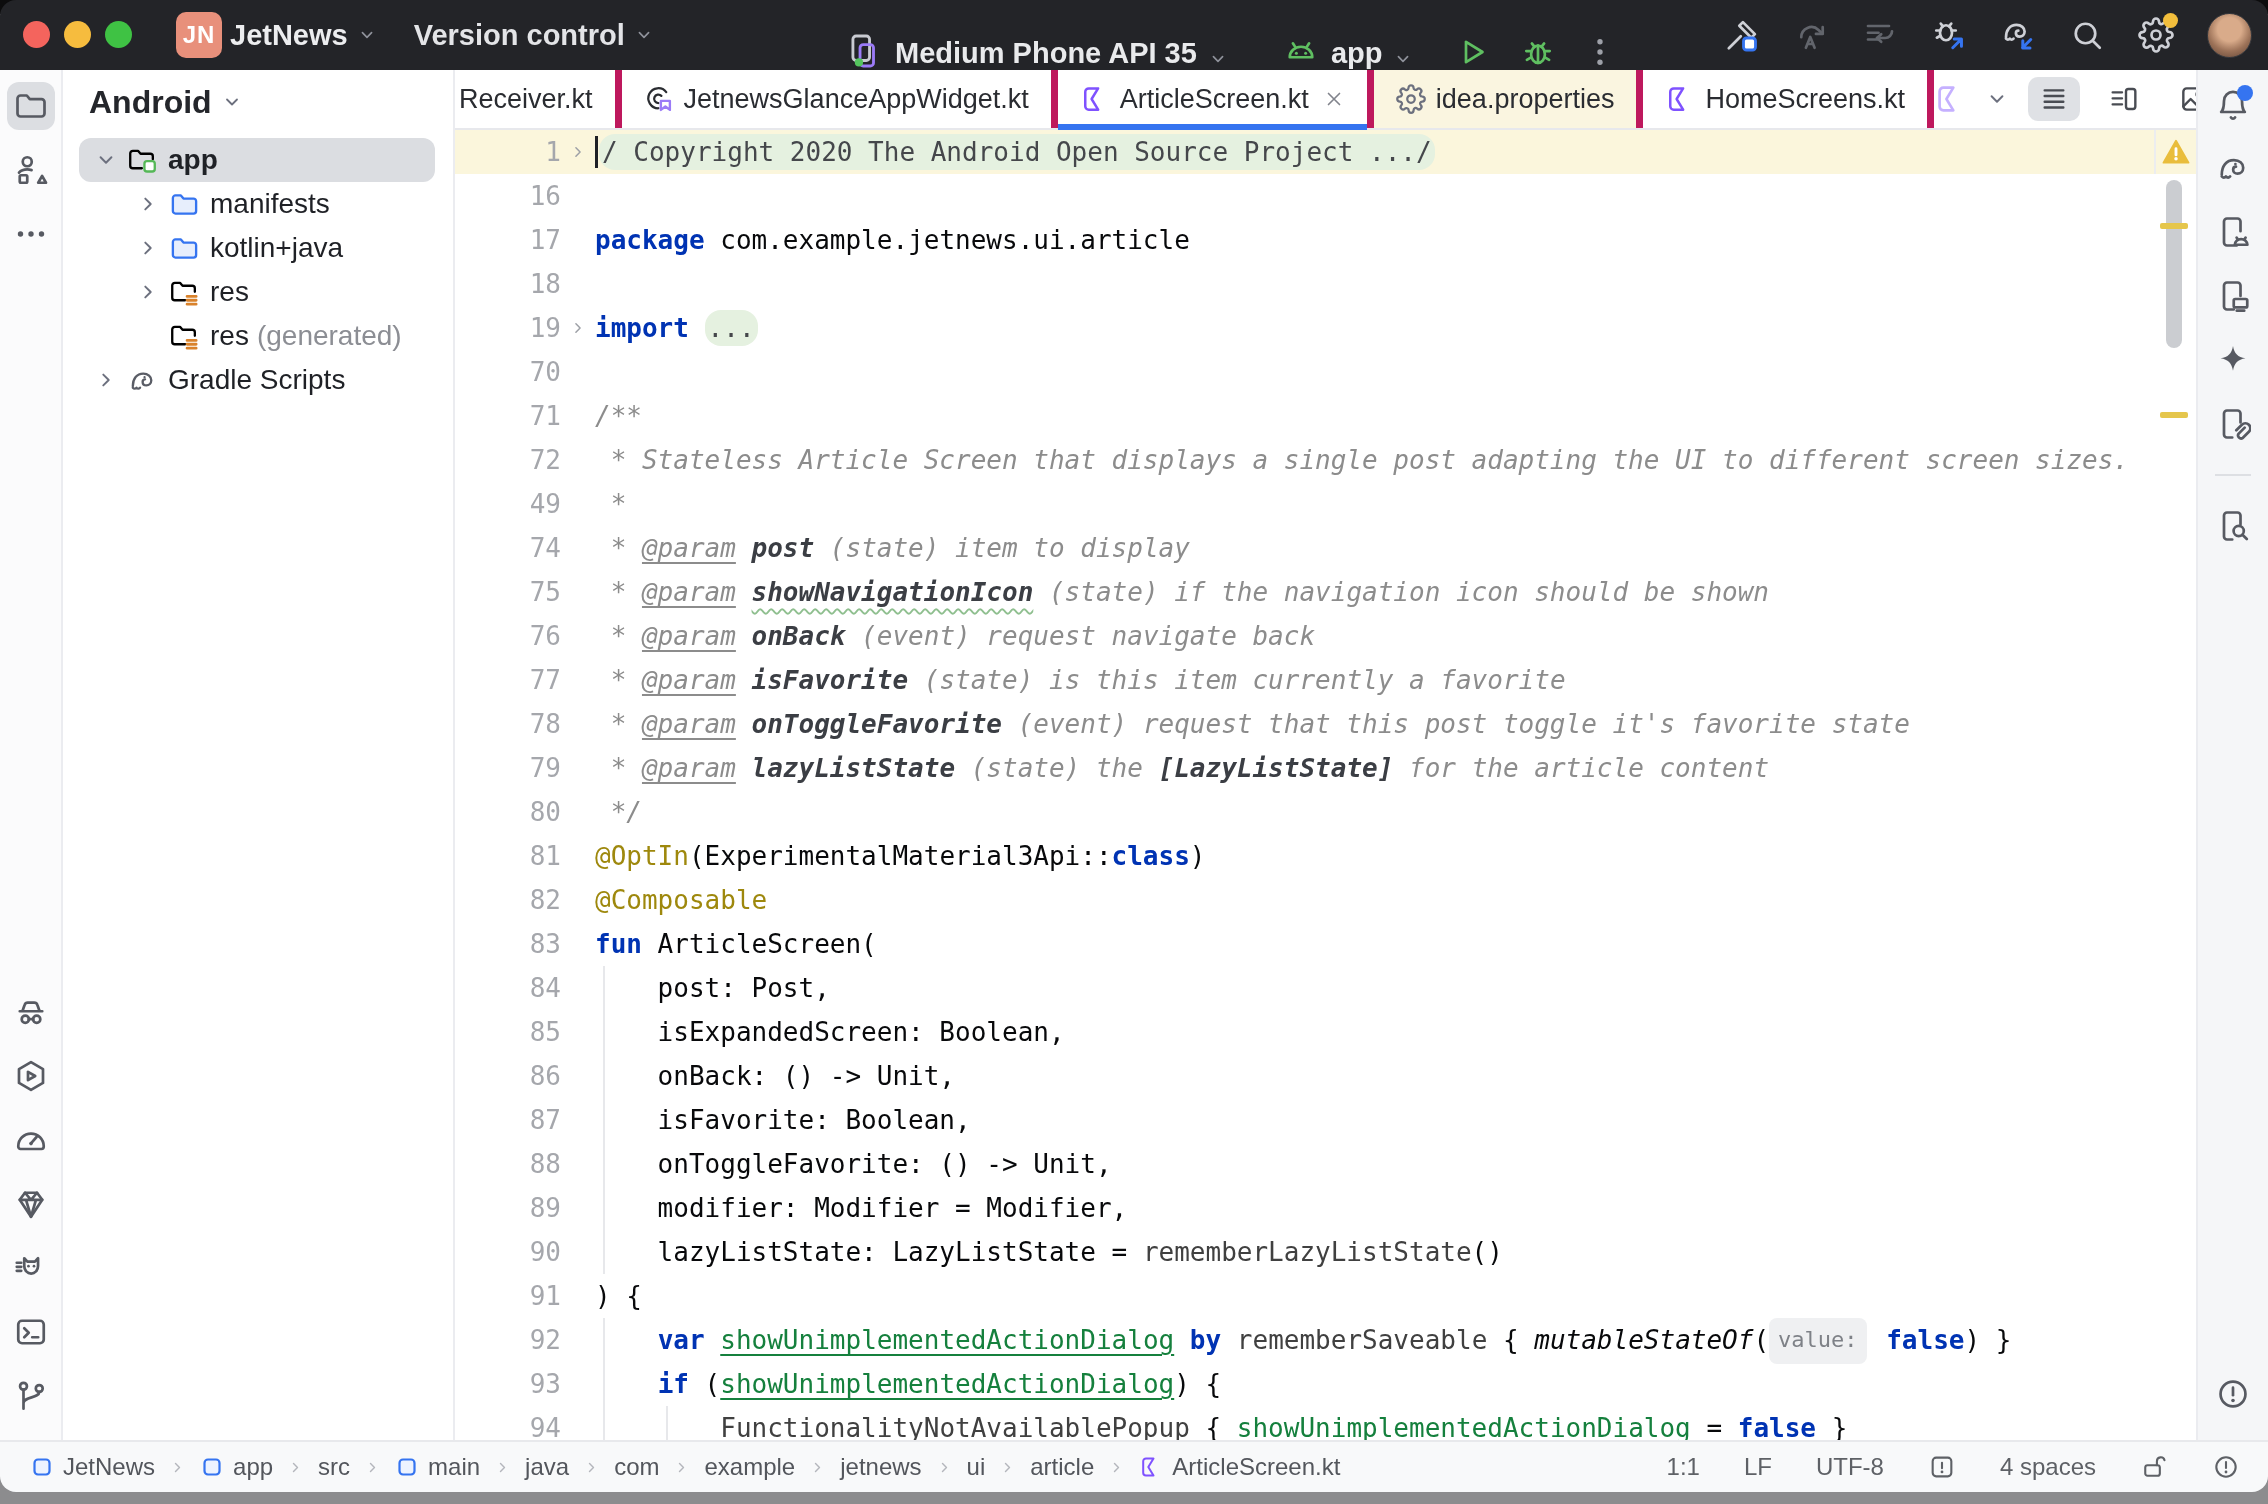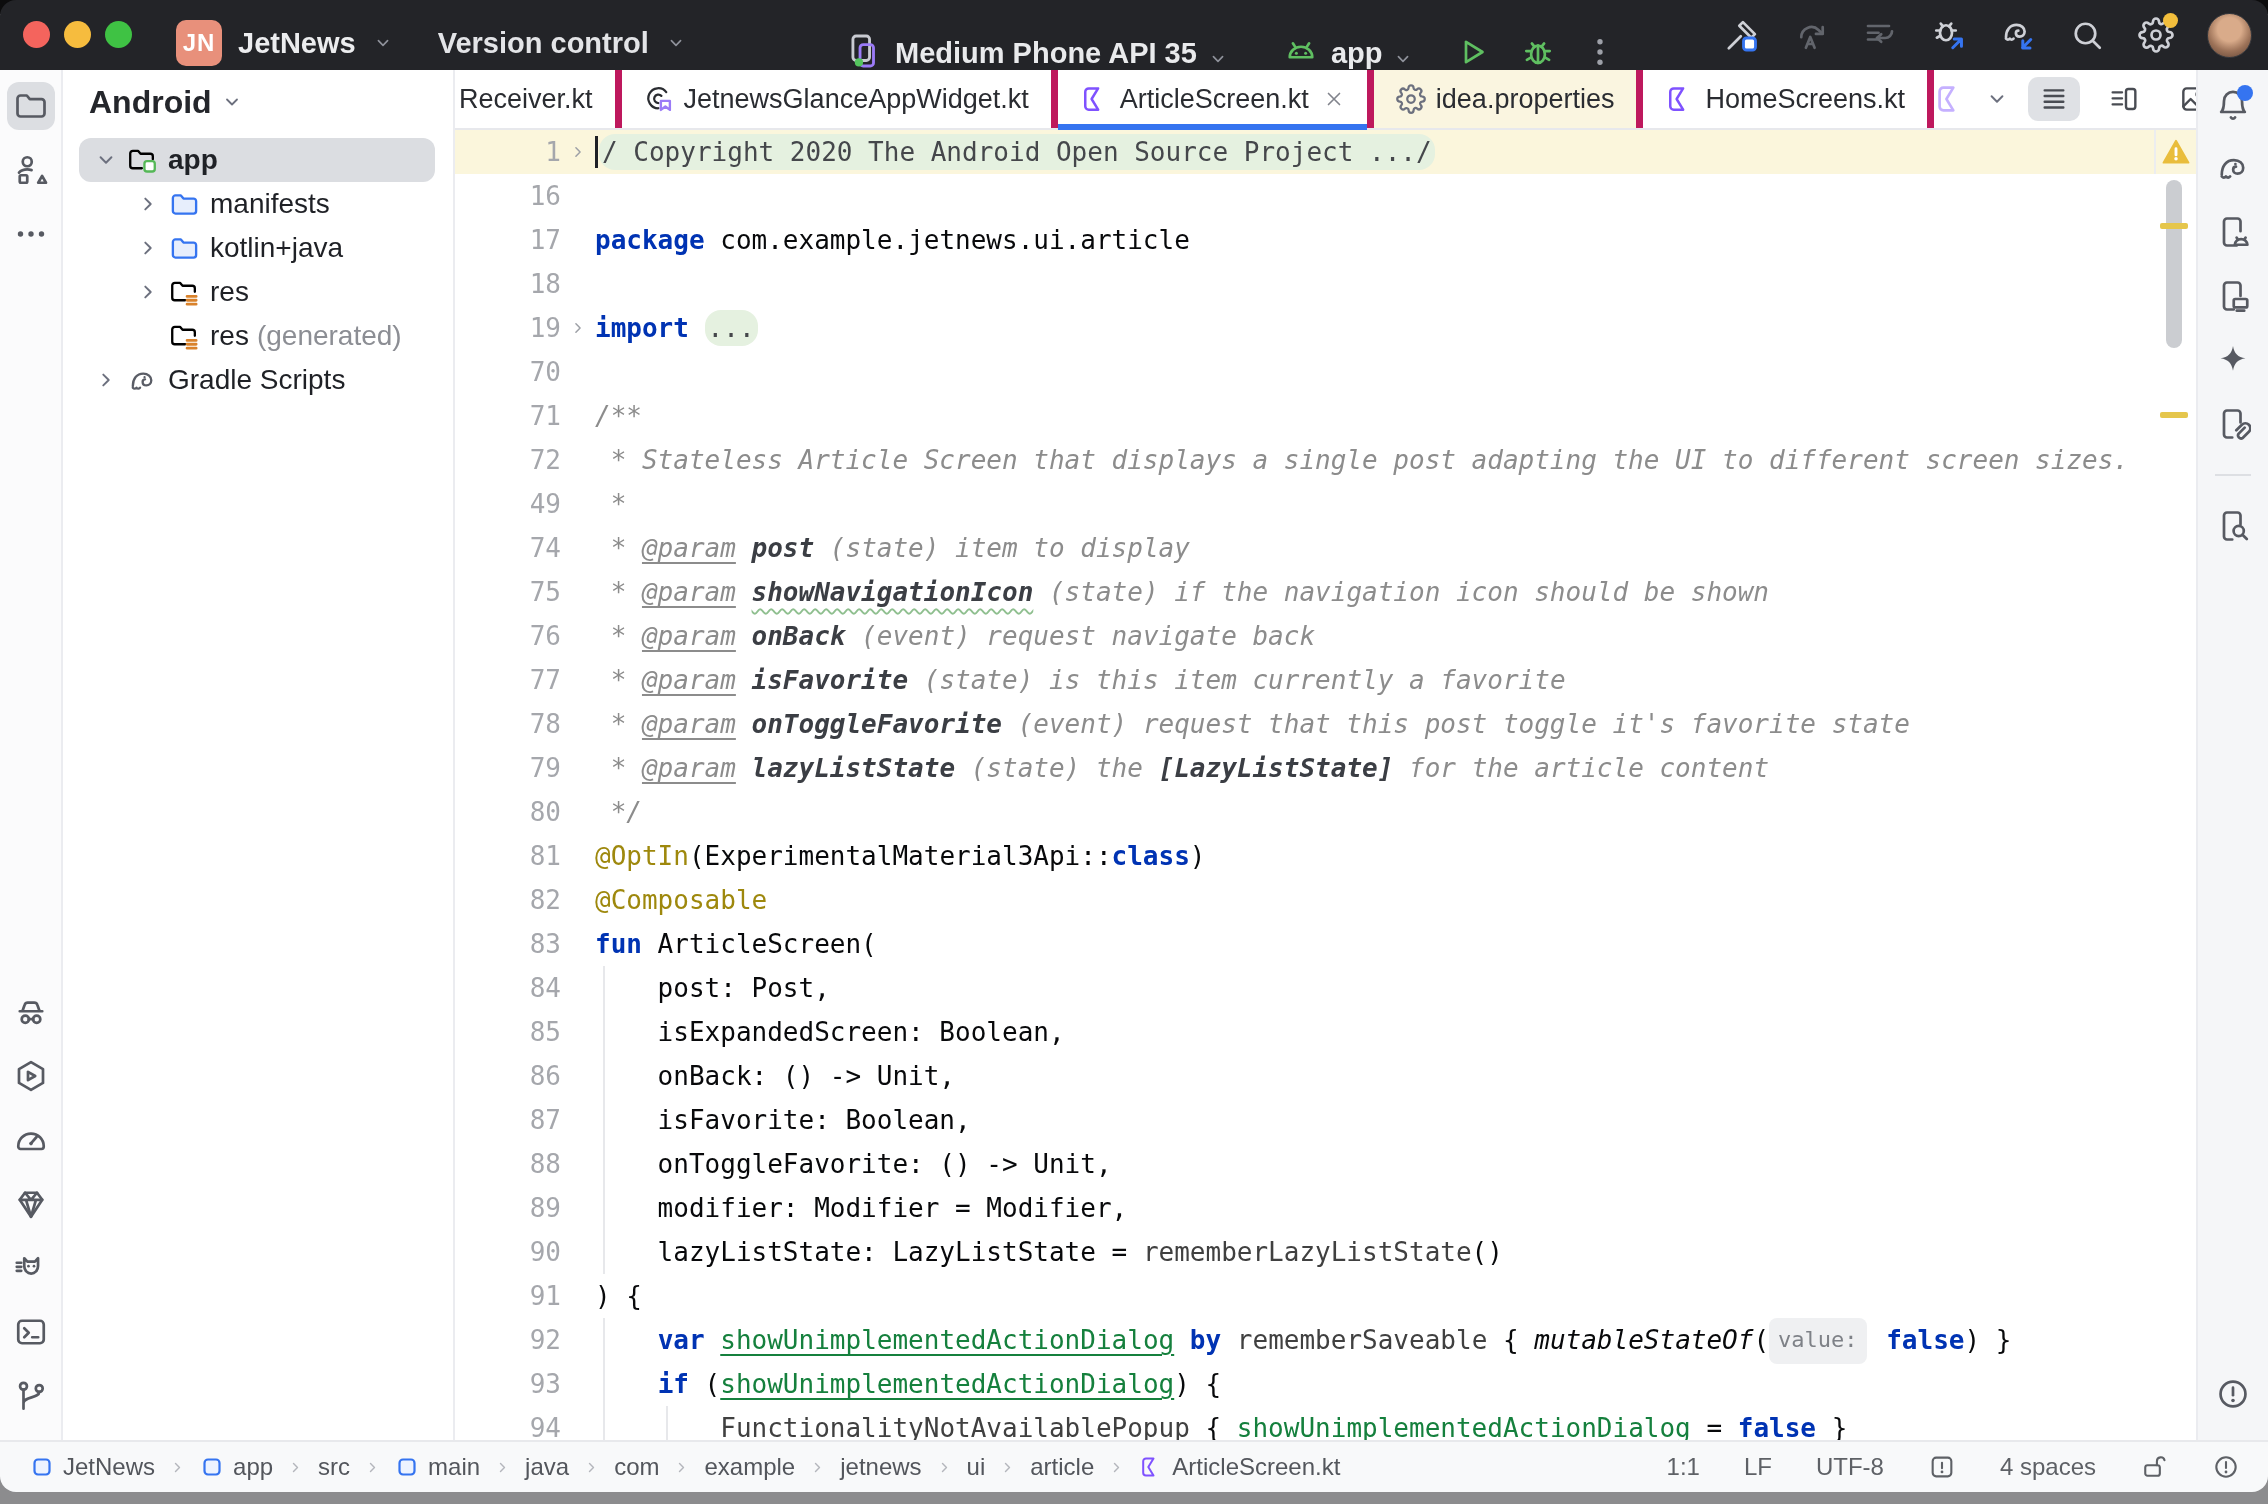--- a/index.html
+++ b/index.html
@@ -5,21 +5,21 @@
   * { margin:0; padding:0; box-sizing:border-box; }
   html,body { width:2268px; height:1504px; }
   body { background:linear-gradient(#0c0c0d 0 14px,#8c8c8e 14px); font-family:"Liberation Sans","DejaVu Sans",sans-serif; -webkit-font-smoothing:antialiased; }
   .window { position:absolute; left:0; top:0; width:2268px; height:1504px; }
 
   
   .titlebar { position:relative; height:70px; background:#232428; border-radius:16px 16px 0 0; color:#E6E7EA; }
   .lights { position:absolute; left:23px; top:21px; display:flex; gap:14px; }
   .light { width:27px; height:27px; border-radius:50%; }
   .l-red{background:#F4645D}.l-yellow{background:#F6BC3E}.l-green{background:#3FC244}
-  .tb-left { position:absolute; left:176px; top:8px; height:70px; display:flex; align-items:center; gap:16px; }
+  .tb-left { position:absolute; left:176px; top:0; height:70px; display:flex; align-items:center; gap:8px; }
   .jn-logo { width:46px; height:46px; border-radius:10px; background:#E8907B; color:#fff; font-weight:800; font-size:24px; display:flex; align-items:center; justify-content:center; letter-spacing:1px;}
   .tb-name { font-size:29px; font-weight:600; color:#ECEDEF; }
   .tb-menu { font-size:29px; font-weight:600; color:#E3E4E7; margin-left:28px; }
   .tb-chev { color:#8F929B; width:22px; height:22px; }
   .tb-center { position:absolute; left:845px; top:0; height:70px; display:flex; align-items:flex-end; }
   .tb-center .lbl { font-size:29px; font-weight:600; color:#E9EAEC; margin:0 10px 0 12px; }
   .tb-right { position:absolute; right:16px; top:0; height:70px; display:flex; align-items:center; gap:33px; }
   .tbi { width:36px; height:36px; color:#CED0D6; }
   .tbi.dim { color:#62656C; }
   .tbi.green { color:#5FBF61; }

